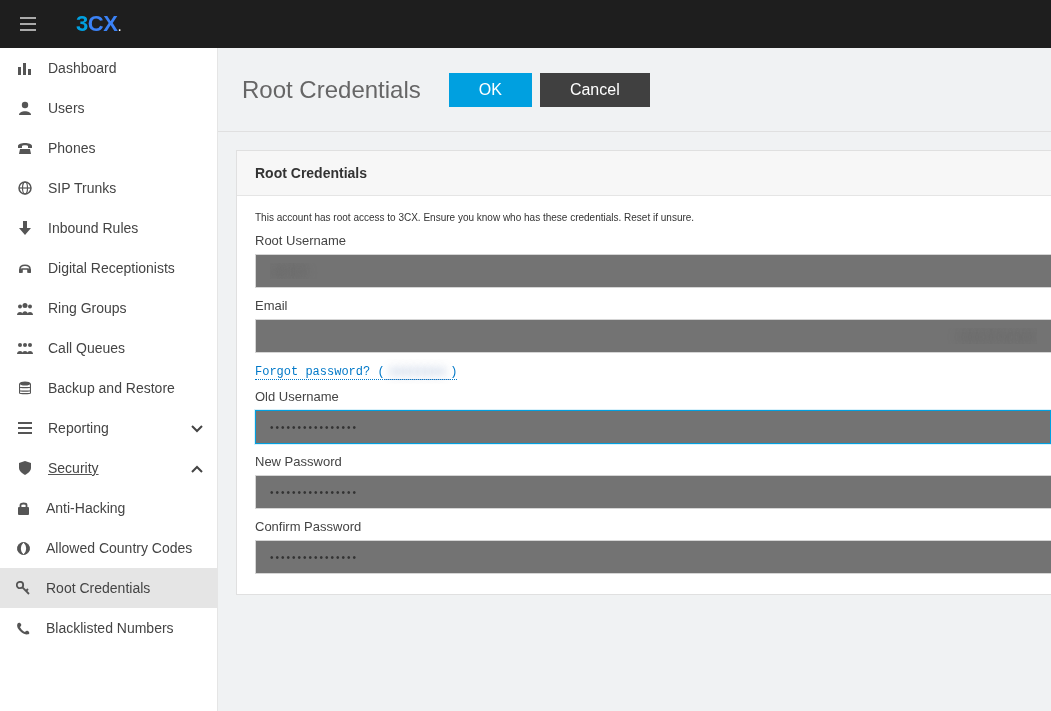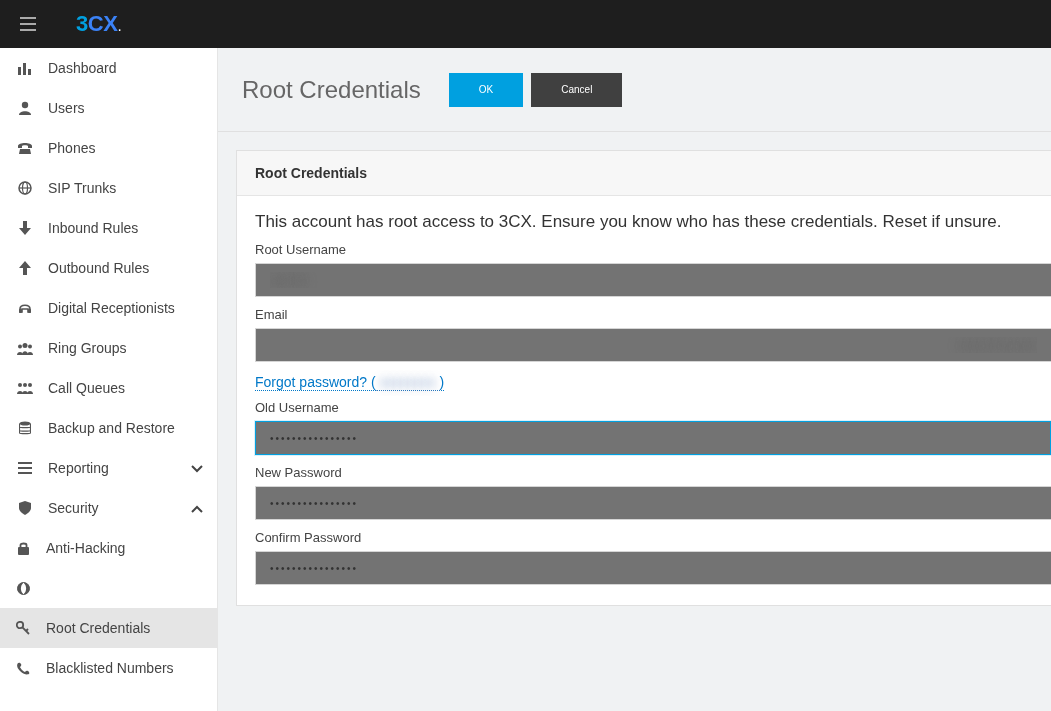--- a/index.html
+++ b/index.html
@@ -11,44 +11,44 @@
   .logo { display: flex; align-items: baseline; font-size: 22px; font-weight: 700; letter-spacing: -0.5px; }
   .logo .three { color: #00a0e0; }
   .logo .cx { color: #3b82f6; }
   .logo .dot { color: #fff; font-size: 10px; margin-left: 1px; }
   
   .layout { display: flex; height: calc(711px - 48px); }
   
   .sidebar { width: 218px; background: #fff; border-right: 1px solid #e5e5e5; overflow-y: auto; }
   .nav-item { display: flex; align-items: center; height: 40px; padding: 0 14px; cursor: pointer; color: #555; }
   .nav-item.active { background: #e5e5e5; }
-  .nav-item.expanded { background: #fff; }
+  .nav-item.expanded { background: #fff; text-decoration: underline; }
   .nav-item .icon { width: 22px; display: flex; justify-content: center; color: #555; }
   .nav-item .label { margin-left: 12px; flex: 1; font-size: 14px; color: #444; }
   .nav-item .chevron { color: #444; }
   .sub-item { padding-left: 12px; }
   
   .content { flex: 1; display: flex; flex-direction: column; overflow: hidden; }
   
   .page-header { height: 84px; background: #f0f2f3; border-bottom: 1px solid #e0e0e0; display: flex; align-items: center; padding: 0 24px; }
   .page-title { font-size: 24px; color: #666; font-weight: 400; margin-right: 28px; }
-  .btn { height: 34px; padding: 0 30px; border: none; font-size: 10px; cursor: pointer; margin-right: 8px; }
+  .btn { height: 34px; padding: 0 30px; border: none; font-size: 16px; cursor: pointer; margin-right: 8px; }
   .btn-primary { background: #00a0e0; color: #fff; }
   .btn-dark { background: #404040; color: #fff; }
   
   .panel-wrap { padding: 18px 0 0 18px; }
   .panel { background: #fff; border: 1px solid #e0e0e0; border-right: none; }
   .panel-header { background: #f7f7f7; border-bottom: 1px solid #e5e5e5; padding: 14px 18px; font-weight: 700; color: #333; font-size: 14px; }
   .panel-body { padding: 16px 0 20px 18px; }
-  .desc { color: #333; margin-bottom: 10px; font-size: 17px; }
+  .desc { color: #333; margin-bottom: 10px; font-size: 10px; }
   .form-label { color: #444; font-size: 13px; margin-bottom: 6px; display: block; margin-top: 10px; }
   .form-input { width: 100%; height: 34px; border: 1px solid #d5d5d5; padding: 0 14px; font-size: 14px; color: #333; background: #737373; border-right: none; }
   .form-input.focused { border: 1px solid #00a0e0; outline: none; box-shadow: 0 0 0 1px rgba(0,160,224,0.15); }
   .form-input[type=password] { letter-spacing: 2px; font-size: 10px; }
-  .link-row { margin: 12px 0 6px 0; font-size: 14px; }
+  .link-row { margin: 12px 0 6px 0; font-size: 12px; font-family: Liberation Mono, monospace; }
   .link-row a { color: #0078c8; text-decoration: none; border-bottom: 1px dotted #0078c8; }
   .link-row .blurred-inline { color: transparent; text-shadow: 0 0 8px rgba(80,120,180,0.7); border-bottom: 1px dotted rgba(80,120,180,0.5); padding: 0 4px; }
   
   svg { fill: currentColor; }
 </style>
 </head>
 <body>
 
 <div class="topbar">
   <span class="hamburger">
@@ -113,28 +113,20 @@
 
     <div class="nav-item">
       <span class="icon">
           <svg width="12" height="14" viewBox="0 0 12 14">
             <path d="M4 0 L8 0 L8 7 L12 7 L6 14 L0 7 L4 7 Z"></path>
           </svg>
         </span>
       <span class="label">Inbound Rules</span>
     </div>
 
-    <div class="nav-item">
-      <span class="icon">
-          <svg width="12" height="14" viewBox="0 0 12 14">
-            <path d="M4 14 L8 14 L8 7 L12 7 L6 0 L0 7 L4 7 Z"></path>
-          </svg>
-        </span>
-      <span class="label">Outbound Rules</span>
-    </div>
 
     <div class="nav-item">
       <span class="icon">
           <svg width="14" height="14" viewBox="0 0 14 14">
             <path d="M2 8 C2 3 12 3 12 8 L12 11 L10 11 L10 8 L4 8 L4 11 L2 11 Z" fill="none" stroke="currentColor" stroke-width="1.6"></path>
             <rect x="1" y="8" width="3" height="4" rx="1"></rect>
             <rect x="10" y="8" width="3" height="4" rx="1"></rect>
           </svg>
         </span>
       <span class="label">Digital Receptionists</span>
@@ -217,20 +209,21 @@
     </div>
 
     <div class="nav-item sub-item">
       <span class="icon">
           <svg width="13" height="13" viewBox="0 0 13 13">
             <circle cx="6.5" cy="6.5" r="6"></circle>
             <path d="M6.5 0.5 C3 4 3 9 6.5 12.5 C10 9 10 4 6.5 0.5" fill="#fff"></path>
             <circle cx="6.5" cy="6.5" r="6" fill="none" stroke="currentColor" stroke-width="1"></circle>
           </svg>
         </span>
+      <span class="label">Allowed Country Codes</span>
     </div>
 
     <div class="nav-item sub-item active">
       <span class="icon">
           <svg width="14" height="14" viewBox="0 0 14 14">
             <circle cx="4" cy="4" r="3.2" fill="none" stroke="currentColor" stroke-width="1.8"></circle>
             <line x1="6.2" y1="6.2" x2="13" y2="13" stroke="currentColor" stroke-width="1.8"></line>
             <line x1="10" y1="10" x2="12" y2="8" stroke="currentColor" stroke-width="1.8"></line>
           </svg>
         </span>

